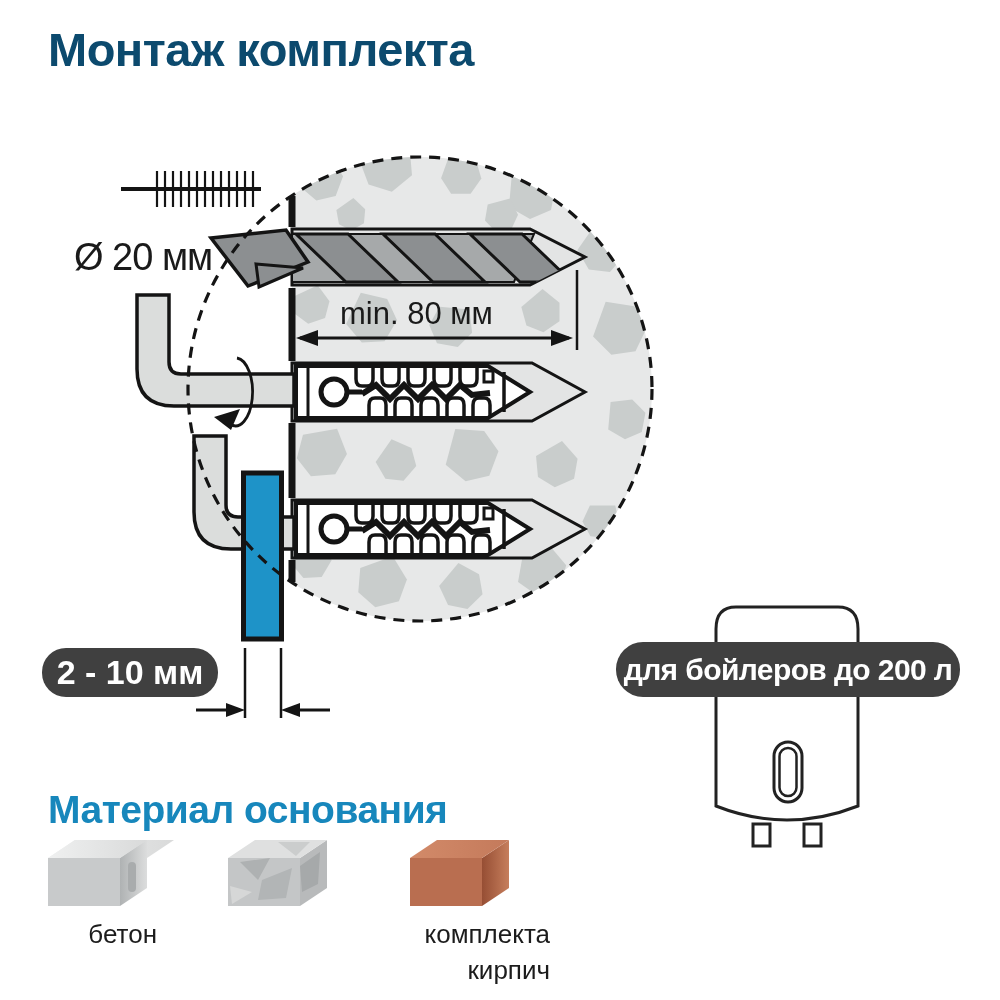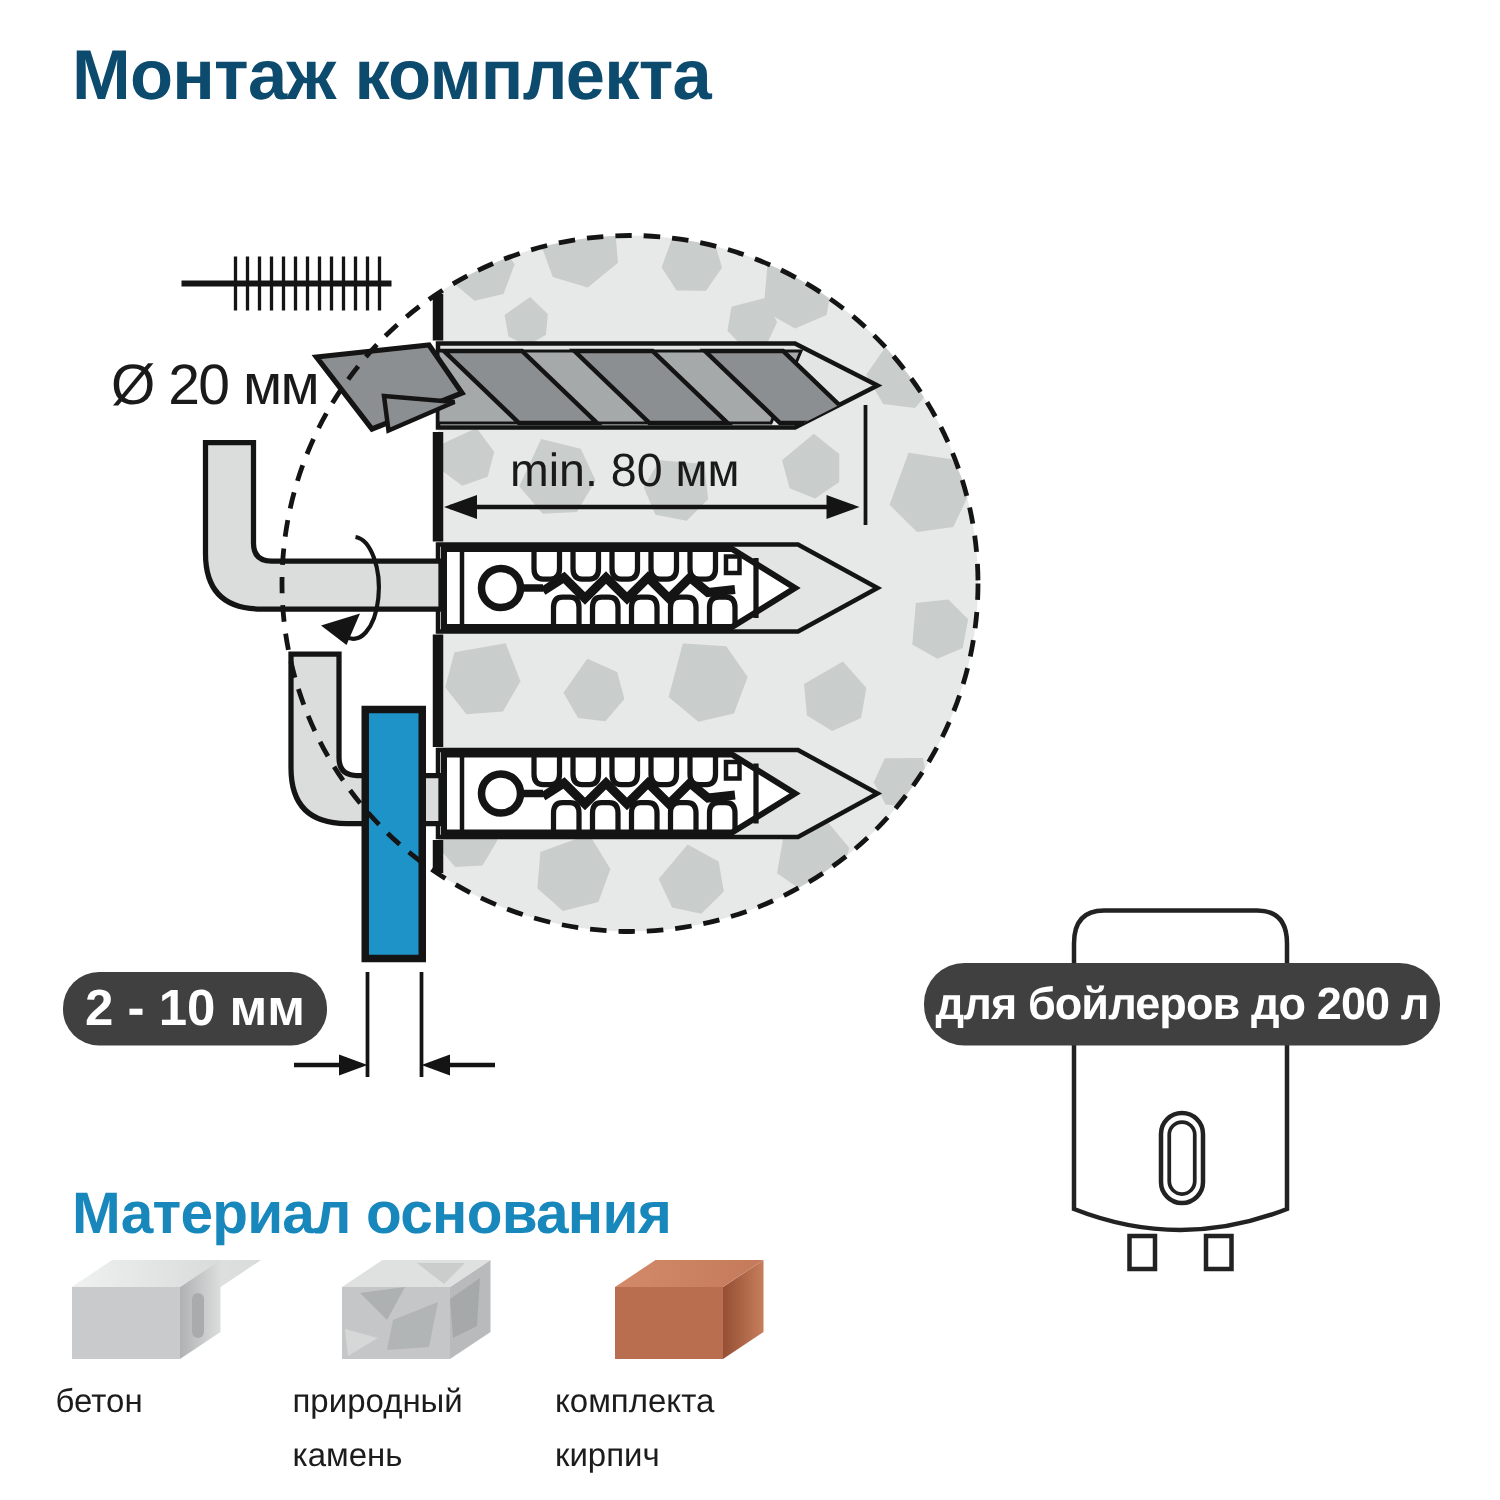--- a/index.html
+++ b/index.html
@@ -8,21 +8,21 @@
   #scene{position:absolute;left:0;top:0;}
   .txt{position:absolute;color:#1a1a1a;white-space:pre;}
   .title{left:48px;top:22px;font-size:47px;font-weight:bold;letter-spacing:-0.5px;color:#0c4a6e;}
   .section-title{left:48px;top:748px;font-size:39px;font-weight:bold;letter-spacing:-0.5px;color:#1787BC;margin-top:40px;}
   .dia-label{left:74px;top:236px;font-size:38px;font-weight:500;letter-spacing:-1px;}
   .depth-label{left:340px;top:296px;width:190px;font-size:31px;font-weight:500;}
   .badge{position:absolute;background:#404040;color:#fff;font-weight:bold;text-align:center;
          display:flex;align-items:center;justify-content:center;}
   .badge-thickness{left:42px;top:648px;width:176px;height:49px;border-radius:24px;font-size:34px;}
   .badge-boiler{left:616px;top:642px;width:344px;height:55px;border-radius:27px;font-size:30px;letter-spacing:-0.6px;}
-  .mat-label{position:absolute;top:916px;font-size:22px;line-height:36px;text-align:left;color:#1c1c1c;white-space:normal;}
+  .mat-label{position:absolute;top:916px;font-size:26px;line-height:36px;text-align:right;color:#1c1c1c;white-space:normal;}
   .mat-label.m0{left:37px;width:120px;}
   .mat-label.m1{left:195px;width:170px;}
   .mat-label.m2{left:370px;width:180px;}
 </style>
 </head>
 <body>
 
 <div id="stage">
 
 <svg id="scene" width="1000" height="1000" viewBox="0 0 1000 1000">
@@ -200,16 +200,15 @@
   </g>
 </svg>
 
 <div class="txt title">Монтаж комплекта</div>
 <div class="txt dia-label">Ø 20 мм</div>
 <div class="txt depth-label">min. 80 мм</div>
 <div class="badge badge-thickness">2 - 10 мм</div>
 <div class="badge badge-boiler">для бойлеров до 200 л</div>
 <div class="txt section-title">Материал основания</div>
 <div class="mat-label m0">бетон</div>
-<div class="mat-label m1">природный камень</div>
 <div class="mat-label m2">комплекта кирпич</div>
 
 </div>
 
 </body></html>

